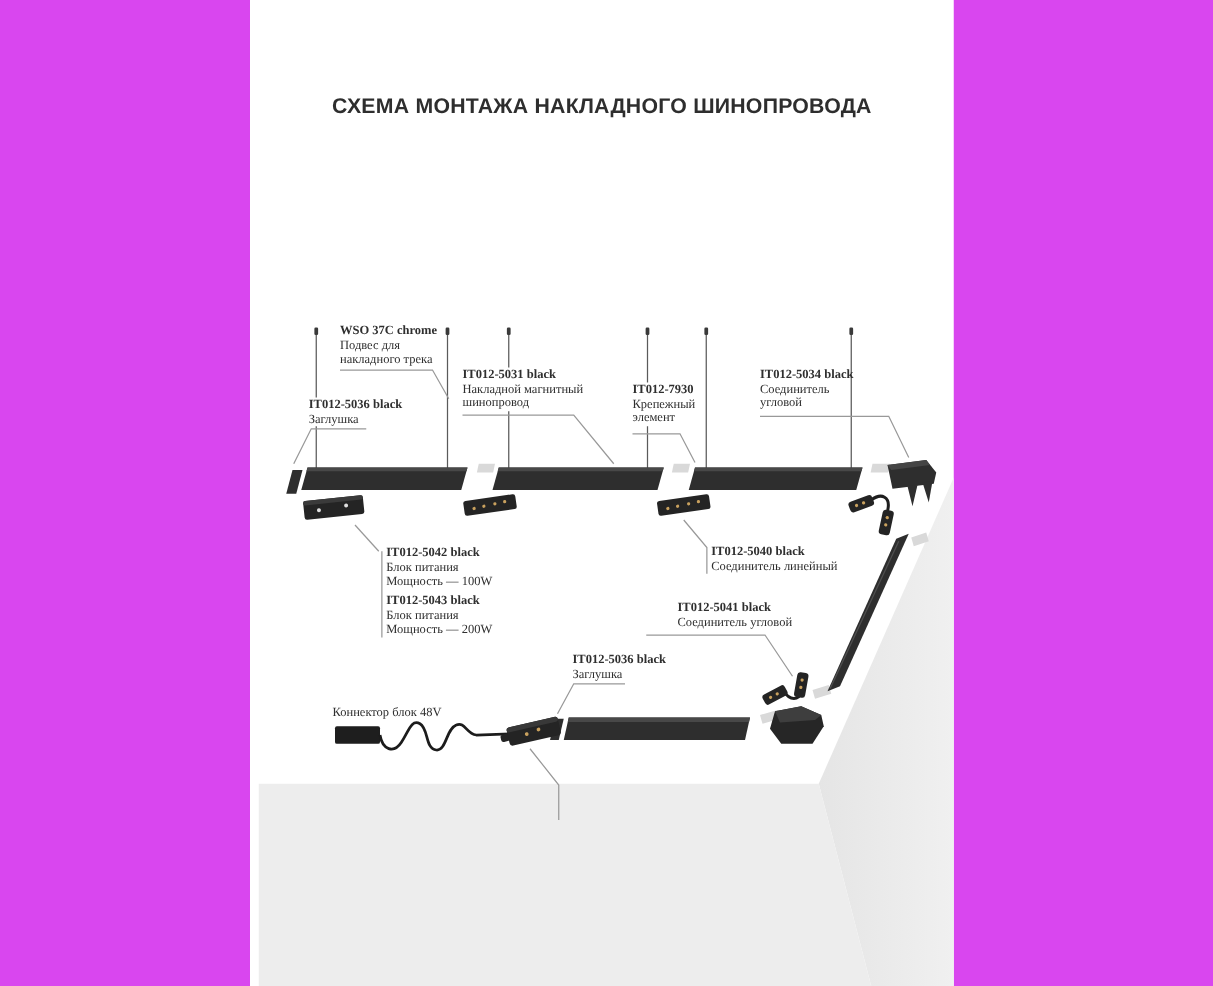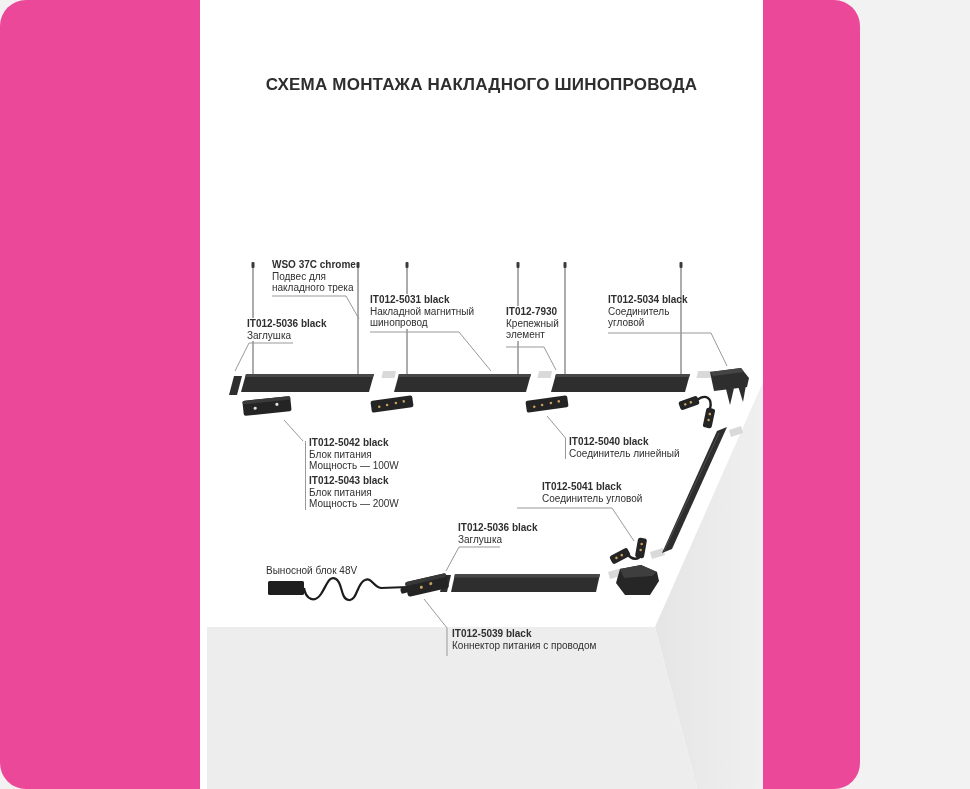--- a/index.html
+++ b/index.html
@@ -1,22 +1,22 @@
 <!DOCTYPE html>
 <html><head>
 <meta charset="utf-8">
 <style>
   html,body{margin:0;padding:0;}
   body{background:#f2f2f2;font-family:"Liberation Sans",sans-serif;}
-  #canvas{position:relative;width:860px;height:789px;overflow:hidden;background:#ec4899;border-radius:26px;}
+  #canvas{position:relative;width:970px;height:789px;overflow:hidden;background:#d946ef;}
   #scene{position:absolute;left:0;top:0;}
   .title{position:absolute;left:200px;top:72px;width:563px;text-align:center;
          font-size:17px;font-weight:bold;line-height:26px;color:#2e2e2e;letter-spacing:.2px;}
   .lbl{position:absolute;font-size:10px;line-height:11.5px;color:#2f2f2f;white-space:nowrap;}
-  .lbl span{display:block;}
+  .lbl span{display:block;font-family:Liberation Serif, serif;}
   .lbl .b{font-weight:bold;}
   .mask{background:#ffffff;padding-right:2px;}
 </style>
 </head>
 <body>
 
 <div id="canvas">
 
   <svg id="scene" width="970" height="789" viewBox="0 0 970 789">
     <defs>
@@ -217,21 +217,17 @@
     <span class="b">IT012-5041 black</span>
     <span>Соединитель угловой</span>
   </div>
 
   <div class="lbl" style="left:458px;top:522px">
     <span class="b">IT012-5036 black</span>
     <span>Заглушка</span>
   </div>
 
   <div class="lbl" style="left:266px;top:565px">
-    <span>Выносной блок 48V</span>
-  </div>
-
-  <div class="lbl" style="left:452px;top:628px">
-    <span class="b">IT012-5039 black</span>
-    <span>Коннектор питания с проводом</span>
-  </div>
+    <span>Коннектор блок 48V</span>
+  </div>
+
 
 </div>
 
 </body></html>

